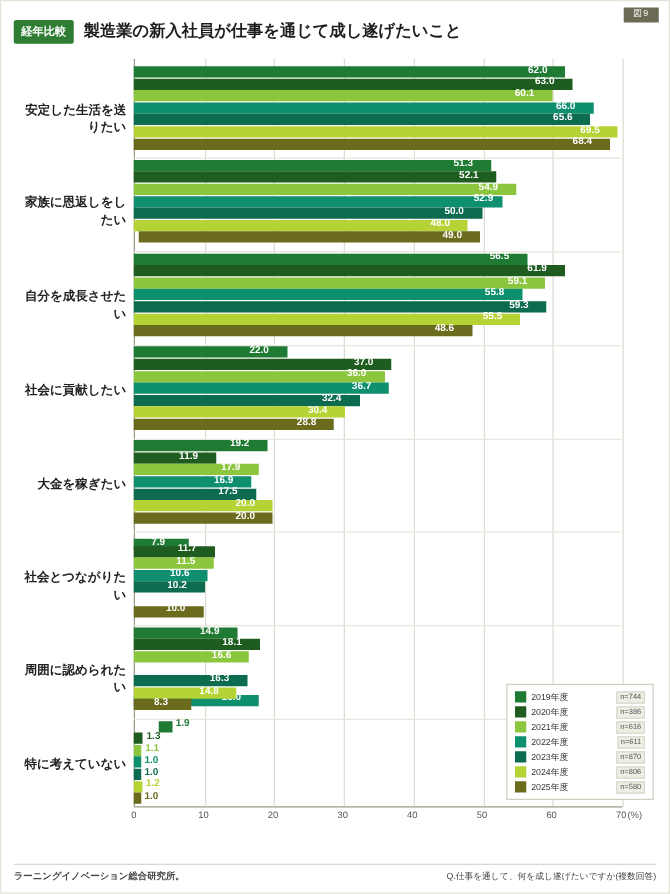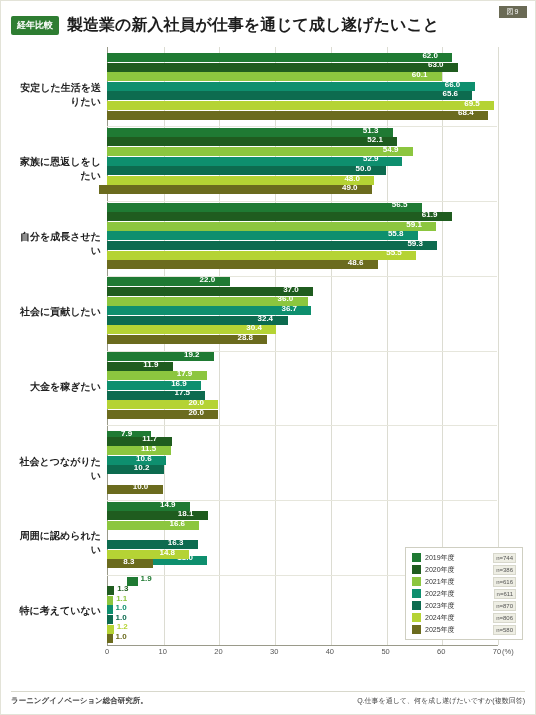--- a/index.html
+++ b/index.html
@@ -30,21 +30,21 @@
     position:absolute;left:10px;top:14px;right:10px;height:20px;
     display:flex;align-items:center;
   }
   .tag{
     background:#2e7d32;color:#fff;
     font-size:9px;font-weight:bold;
     padding:3px 6px;border-radius:2px;
     margin-right:8px;white-space:nowrap;
   }
   .title{
-    font-size:16px;font-weight:bold;color:#1d1d1d;
+    font-size:13px;font-weight:bold;color:#1d1d1d;
     white-space:nowrap;
   }
   
   .chart{
     position:absolute;left:10px;top:38px;
     width:516px;height:628px;
   }
   .plot{
     position:absolute;left:96px;top:8px;
     width:390px;height:598px;
@@ -191,31 +191,31 @@
         <div class="bar-row" style="top: 9.6px; left: 96px; width: 390px;">
           <div class="bar" style="width: 290.271px; background: rgb(31, 92, 31);"></div>
           <div class="bar-val" style="color: rgb(255, 255, 255); left: 260.271px;">52.1</div>
         </div>
         <div class="bar-row" style="top: 19.2px; left: 96px; width: 390px;">
           <div class="bar" style="width: 305.871px; background: rgb(140, 198, 63);"></div>
           <div class="bar-val" style="color: rgb(255, 255, 255); left: 275.871px;">54.9</div>
         </div>
         <div class="bar-row" style="top: 28.8px; left: 96px; width: 390px;">
           <div class="bar" style="width: 294.729px; background: rgb(14, 143, 110);"></div>
-          <div class="bar-val" style="color: rgb(255, 255, 255); left: 256px;">52.9</div>
+          <div class="bar-val" style="color: rgb(255, 255, 255); left: 272px;">52.9</div>
         </div>
         <div class="bar-row" style="top: 38.4px; left: 96px; width: 390px;">
           <div class="bar" style="width: 278.571px; background: rgb(13, 107, 79);"></div>
           <div class="bar-val" style="color: rgb(255, 255, 255); left: 248.571px;">50.0</div>
         </div>
         <div class="bar-row" style="top: 48px; left: 96px; width: 390px;">
           <div class="bar" style="width: 267.429px; background: rgb(181, 211, 52);"></div>
           <div class="bar-val" style="color: rgb(255, 255, 255); left: 237.429px;">48.0</div>
         </div>
-        <div class="bar-row" style="top: 57.6px; left: 88px; width: 422px;">
+        <div class="bar-row" style="top: 57.6px; left: 100px; width: 422px;">
           <div class="bar" style="width: 273px; background: rgb(107, 107, 30);"></div>
           <div class="bar-val" style="color: rgb(255, 255, 255); left: 243px;">49.0</div>
         </div>
       </div>
       <div class="sep" style="top: 162px;"></div>
       <div class="group" style="top: 163.6px; height: 67.2px;">
         <div class="group-label" style="top: 27.6px;">自分を成長させたい</div>
         <div class="bar-row" style="top: 0px; left: 96px; width: 390px;">
           <div class="bar" style="width: 314.786px; background: rgb(31, 122, 51);"></div>
           <div class="bar-val" style="color: rgb(255, 255, 255); left: 284.786px;">56.5</div>

